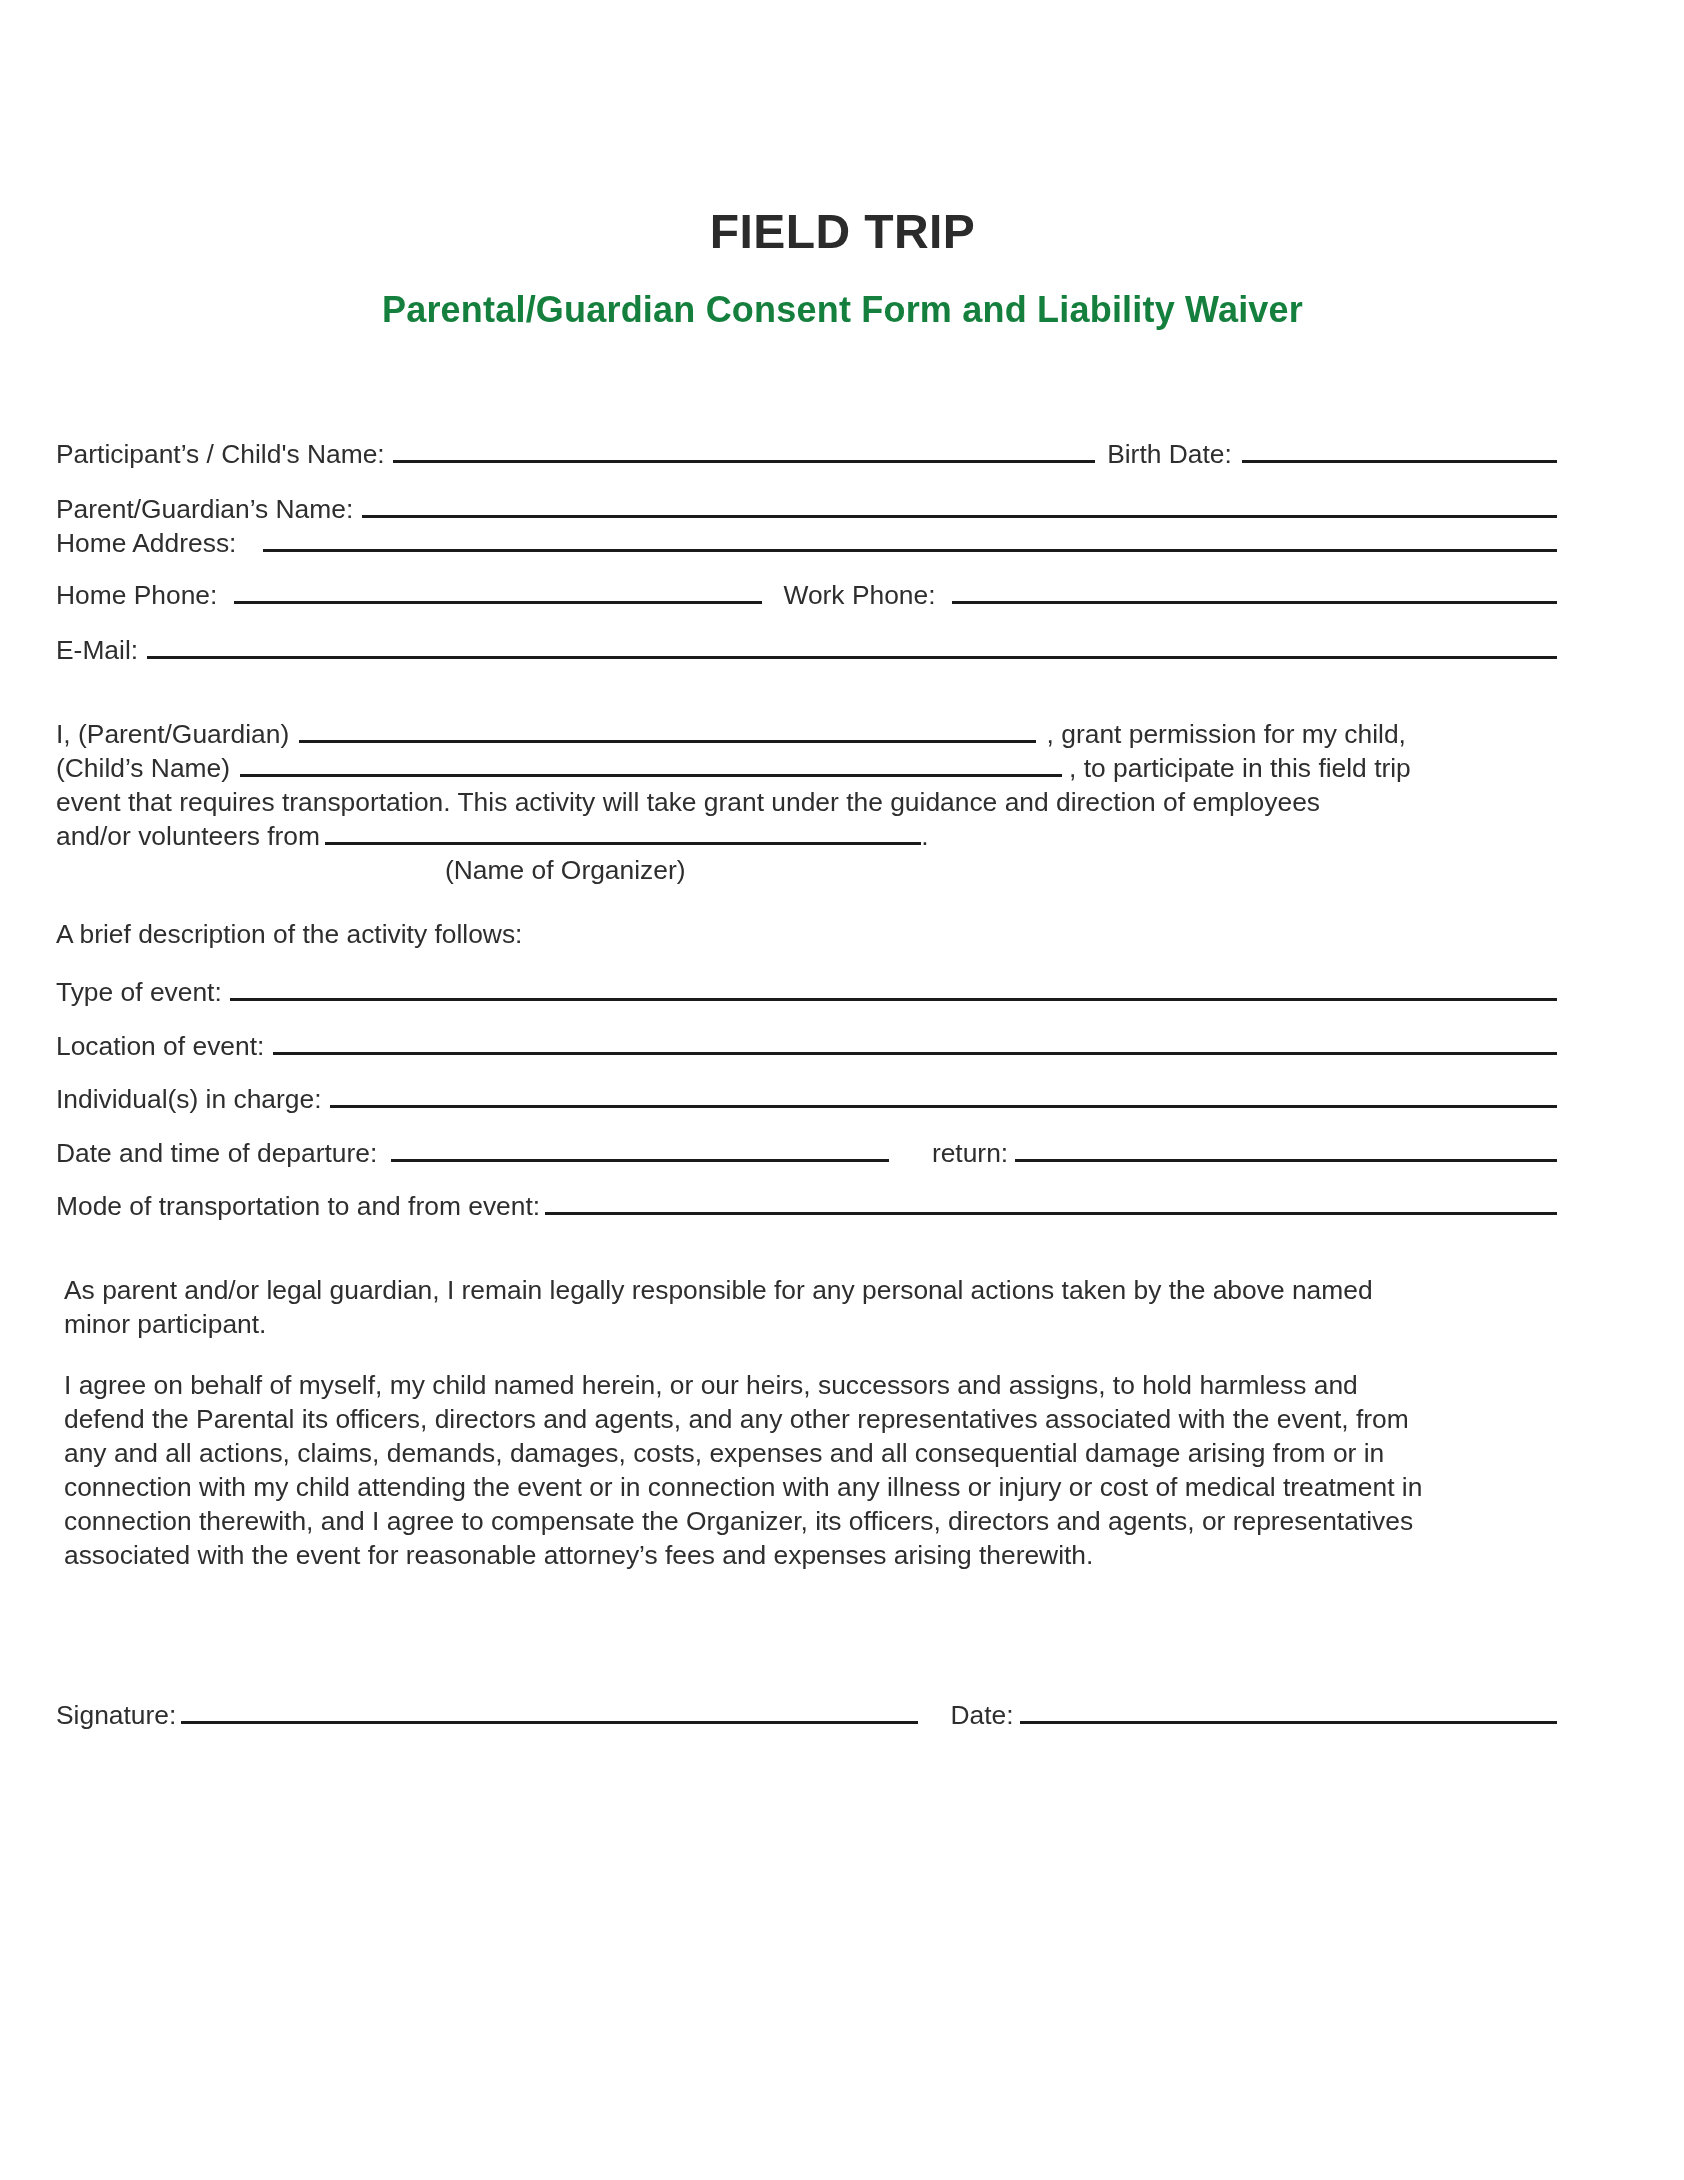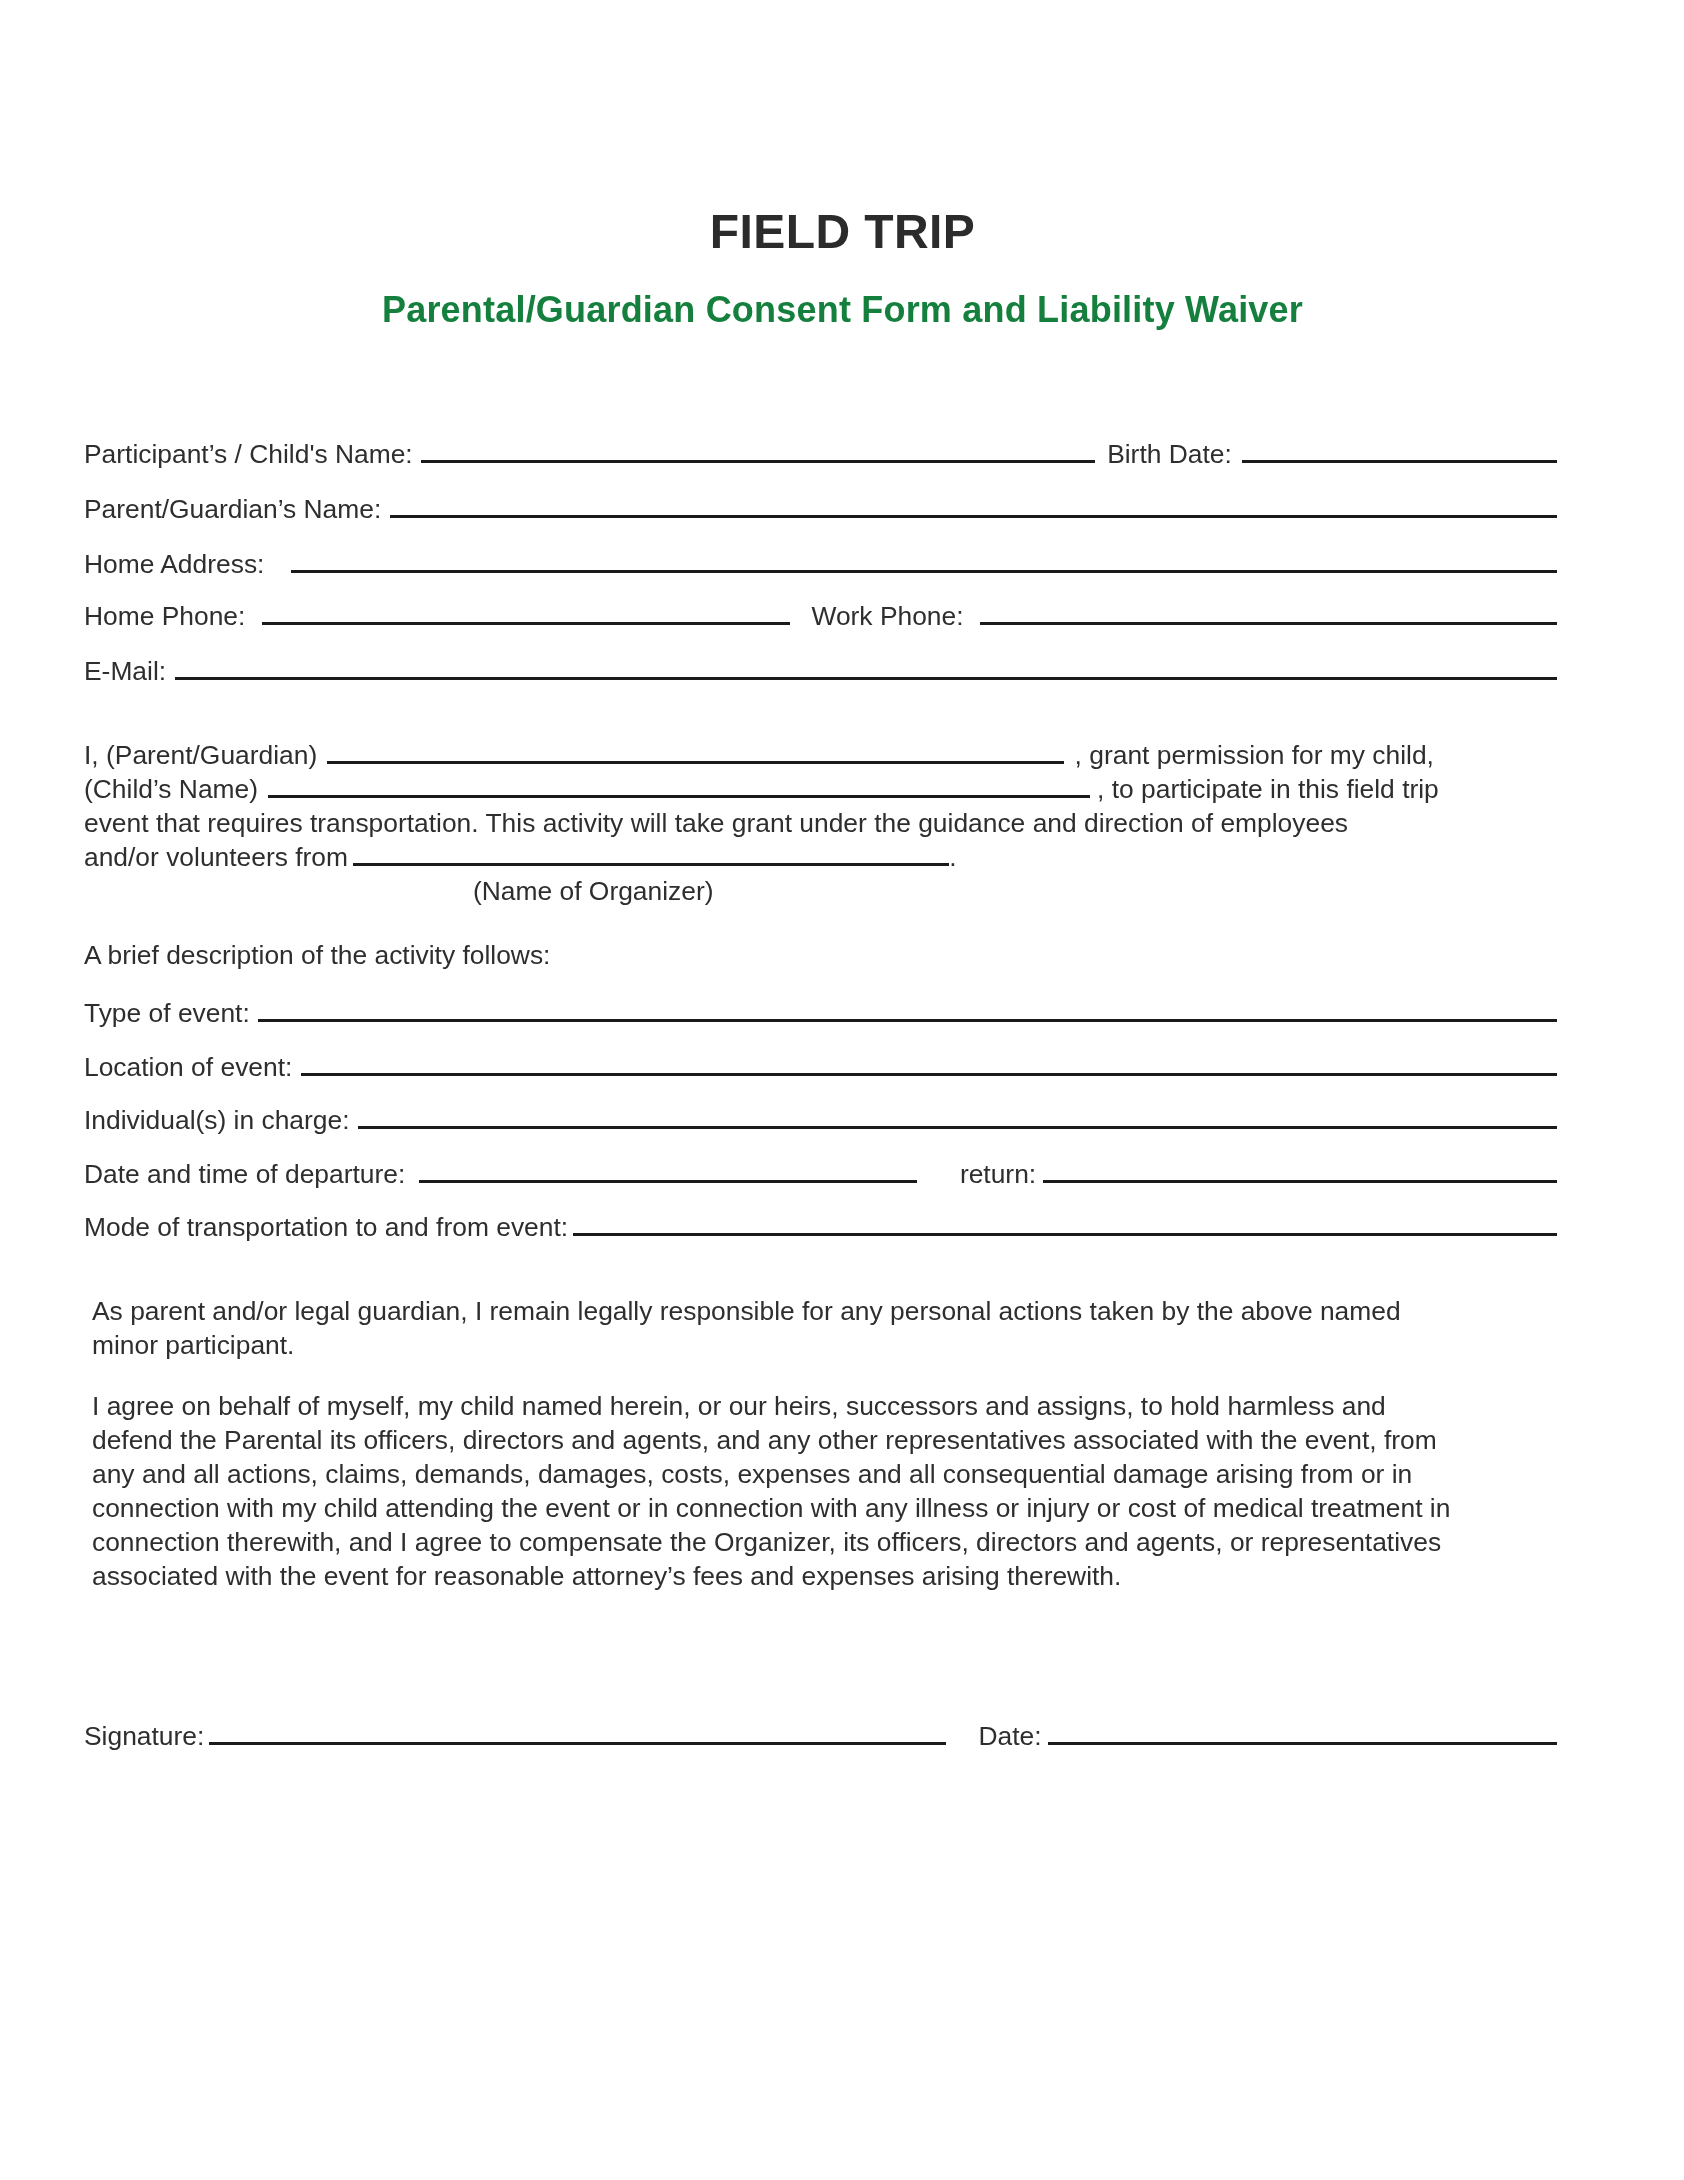--- a/index.html
+++ b/index.html
@@ -10,21 +10,21 @@
     margin: 0 auto;
     background: #ffffff;
     font-family: "Liberation Sans", sans-serif;
     font-size: 26.4px;
     line-height: 34px;
     color: #2e2e2e;
     overflow: hidden;
     box-sizing: border-box;
   }
   .content {
-    padding: 0 128px 0 84px;
+    padding: 0 128px 0 56px;
   }
   .doc-title {
     padding-top: 208px;
     text-align: center;
     font-weight: bold;
     font-size: 48px;
     line-height: 1;
     letter-spacing: 0.4px;
     color: #2b2b2b;
   }
@@ -69,21 +69,21 @@
       <span class="blank grow" style="margin-left:8.5px;"></span>
       <span style="margin-left:12px;">Birth Date:</span>
       <span class="blank" style="width:315px; margin-left:10.2px;"></span>
     </div>
 
     <div class="frow" style="margin-top:21px;">
       <span>Parent/Guardian’s Name:</span>
       <span class="blank grow" style="margin-left:8.5px;"></span>
     </div>
 
-    <div class="frow" style="margin-top:21px;gap:18px;">
+    <div class="frow" style="gap:18px;">
       <span>Home Address:</span>
       <span class="blank grow" style="margin-left:8.5px;"></span>
     </div>
 
     <div class="frow" style="margin-top:18px;gap:8px;">
       <span>Home Phone:</span>
       <span class="blank" style="width:528px; margin-left:8.5px;"></span>
       <span style="margin-left:13.6px;">Work Phone:</span>
       <span class="blank grow" style="margin-left:8.5px;"></span>
     </div>

